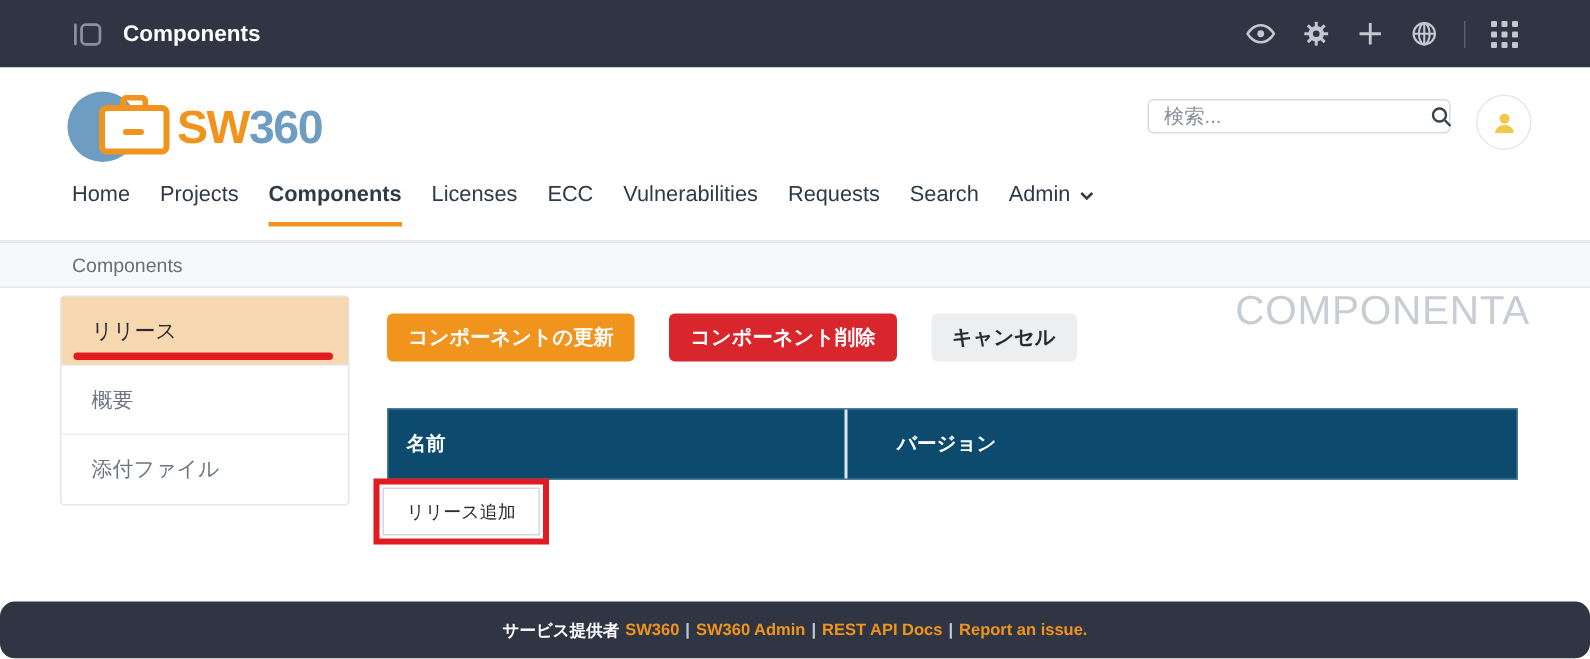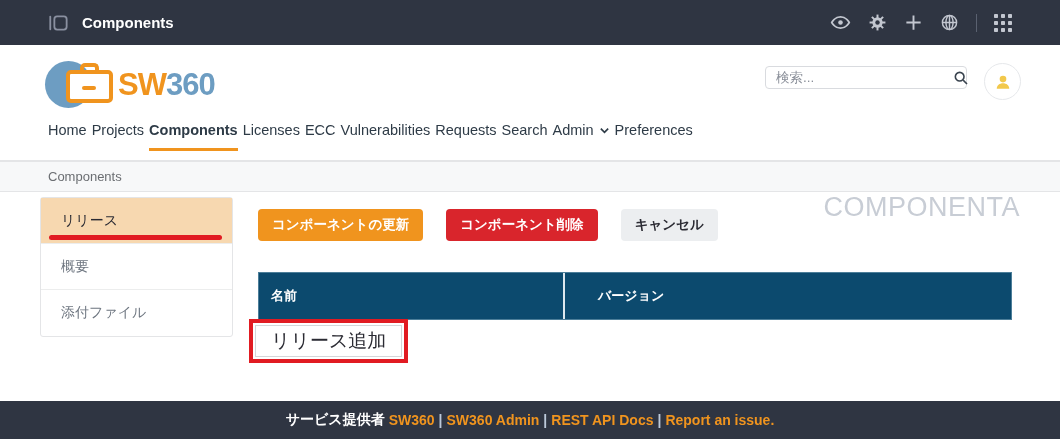--- a/index.html
+++ b/index.html
@@ -39,21 +39,21 @@
   }
   .search-box input { flex:1; border:none; outline:none; font-size:13.5px; color:#333; font-family:inherit; background:transparent; }
   .search-box input::placeholder { color:#8a8f99; }
 
   .avatar-btn {
     position:absolute; left:984px; top:18px; width:37px; height:37px;
     border-radius:50%; border:1px solid #e6e8eb; background:#fff;
     display:flex; align-items:center; justify-content:center; cursor:pointer;
   }
 
-  .nav { position:absolute; left:48px; top:77px; display:flex; gap:5px; font-size:14.5px; color:#2e3b47; }
+  .nav { position:absolute; left:48px; top:77px; display:flex; gap:20px; font-size:14.5px; color:#2e3b47; }
   .nav-item { position:relative; padding-bottom:13px; cursor:pointer; display:flex; align-items:center; gap:5px; white-space:nowrap; }
   .nav-item.active { font-weight:bold; }
   .nav-item.active::after { content:""; position:absolute; left:0; right:0; bottom:0; height:3px; background:#f0941e; }
 
   
   .breadcrumb-bar {
     position:absolute; top:161px; left:0; width:1060px; height:31px;
     background:#f7f8f9; border-top:1px solid #e4e5e7; border-bottom:1px solid #e4e5e7;
     display:flex; align-items:center; padding-left:48px;
     color:#6b6e72; font-size:13px;
@@ -99,29 +99,29 @@
   .th-name { width:40.7%; border-right:2px solid #dde8ee; }
   .th-version { flex:1;margin-left:21px; }
 
   .annotation-box {
     position:absolute; left:249px; top:319px;
     border:4px solid #e11b22; padding:2px; background:transparent;
   }
   .btn-add {
     height:32px; padding:0 15px; background:#fff;
     border:1px solid #d4d6d9; border-radius:0;
-    font-size:19px; color:#2b2b33; font-family:inherit;
+    font-size:12px; color:#2b2b33; font-family:inherit;
     display:flex; align-items:center; cursor:pointer; white-space:nowrap;
   }
 
   
   .footer {
     position:absolute; left:0; top:401px; width:1060px; height:38px;
     background:#2f3542; display:flex; align-items:center; justify-content:center;
-    gap:4px; font-size:14px; font-weight:600;
+    gap:4px; font-size:11px; font-weight:600;border-radius:10px;
   }
   .footer-provider { color:#fff; }
   .footer-link { color:#f0941e; cursor:pointer; text-decoration:none; }
   .footer-sep { color:#bcc9da; }
 </style>
 </head>
 <body>
 
 <div class="topbar">
   <span class="tb-icon">
@@ -215,21 +215,20 @@
     <span class="nav-item">Requests</span>
     <span class="nav-item">Search</span>
     <span class="nav-item">
       <span>Admin</span>
       <span style="display:flex;">
         <svg width="11" height="11" viewBox="0 0 12 12" fill="none" stroke="#2e3b47" stroke-width="1.8">
           <path d="M2 4l4 4 4-4"></path>
         </svg>
       </span>
     </span>
-    <span class="nav-item">Preferences</span>
   </div>
 </div>
 
 <div class="breadcrumb-bar">
   <span>Components</span>
 </div>
 
 <div class="sidebar">
   <div class="side-item active">
     <span>リリース</span>

